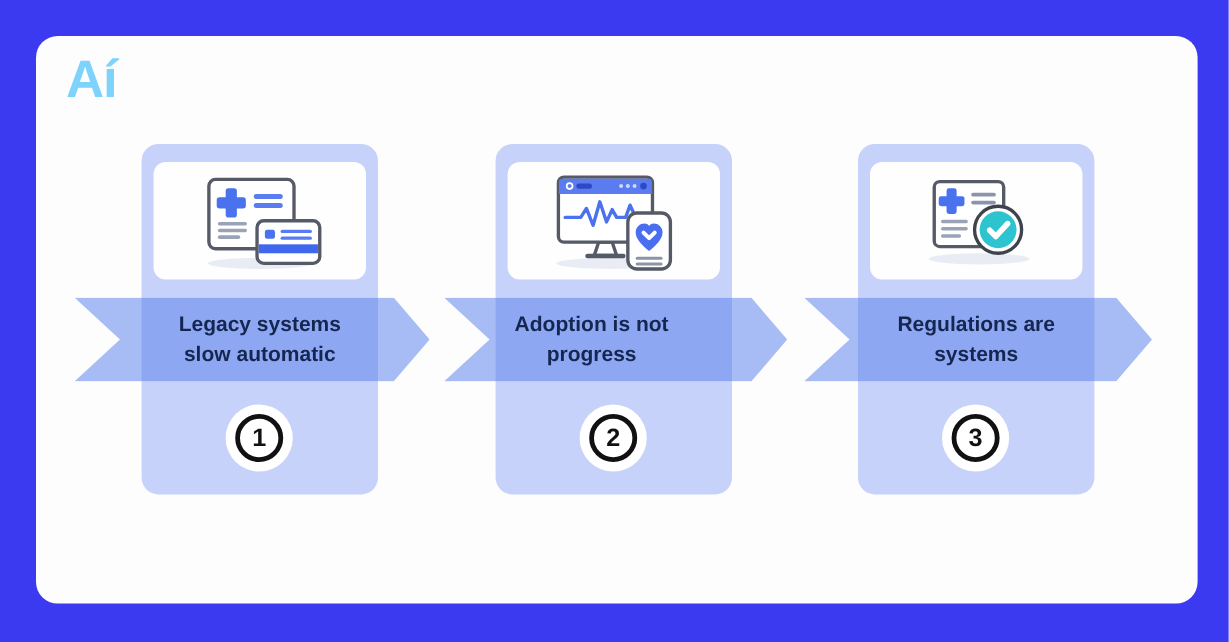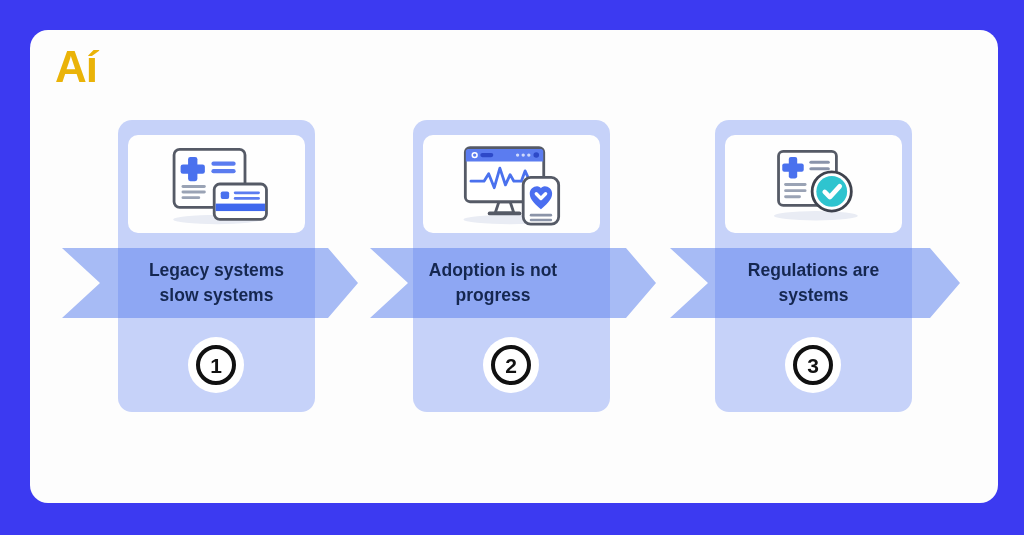--- a/index.html
+++ b/index.html
@@ -12,21 +12,21 @@
     --icon-blue-light:#5b7cf0;
     --icon-gray:#9aa3b5;
     --icon-outline:#555a66;
     --teal:#2ec4cf;
     --badge-ink:#111111;
   }
   *{margin:0;padding:0;box-sizing:border-box;}
   body{font-family:"Liberation Sans",sans-serif;}
   .stage{position:relative;width:1024px;height:535px;background:var(--bg);overflow:hidden;}
   .panel{position:absolute;left:30px;top:30px;width:968px;height:473px;background:var(--panel);border-radius:18px;}
-  .logo{position:absolute;left:55px;top:42px;font-size:44px;font-weight:800;color:#eab308;letter-spacing:-1px;}
+  .logo{position:absolute;left:55px;top:42px;font-size:44px;font-weight:800;color:#7dd3fc;letter-spacing:-1px;}
   .card{position:absolute;top:120px;width:197px;height:292px;border-radius:14px;background:var(--card);z-index:1;}
   .card.c1{left:118px;} .card.c2{left:413px;} .card.c3{left:715px;}
   .iconbox{position:absolute;left:10px;top:15px;width:177px;height:98px;border-radius:10px;background:#fefefe;display:flex;align-items:center;justify-content:center;}
   .iconbox svg{width:150px;height:84px;}
   .arrow{position:absolute;top:248px;height:70px;background:var(--arrow);z-index:2;
     clip-path:polygon(0 0, calc(100% - 30px) 0, 100% 50%, calc(100% - 30px) 100%, 0 100%, 38px 50%);}
   .arrow.a1{left:62px;width:296px;}
   .arrow.a2{left:370px;width:286px;}
   .arrow.a3{left:670px;width:290px;}
   .steptitle{position:absolute;top:248px;height:70px;z-index:3;display:flex;flex-direction:column;align-items:center;justify-content:center;
@@ -112,21 +112,21 @@
       </svg>
     </div>
   </div>
 
   <div class="arrow a1"></div>
   <div class="arrow a2"></div>
   <div class="arrow a3"></div>
 
   <div class="steptitle t1">
     <span>Legacy systems</span>
-    <span>slow systems</span>
+    <span>slow automatic</span>
   </div>
   <div class="steptitle t2">
     <span>Adoption is not</span>
     <span>progress</span>
   </div>
   <div class="steptitle t3">
     <span>Regulations are</span>
     <span>systems</span>
   </div>
 

